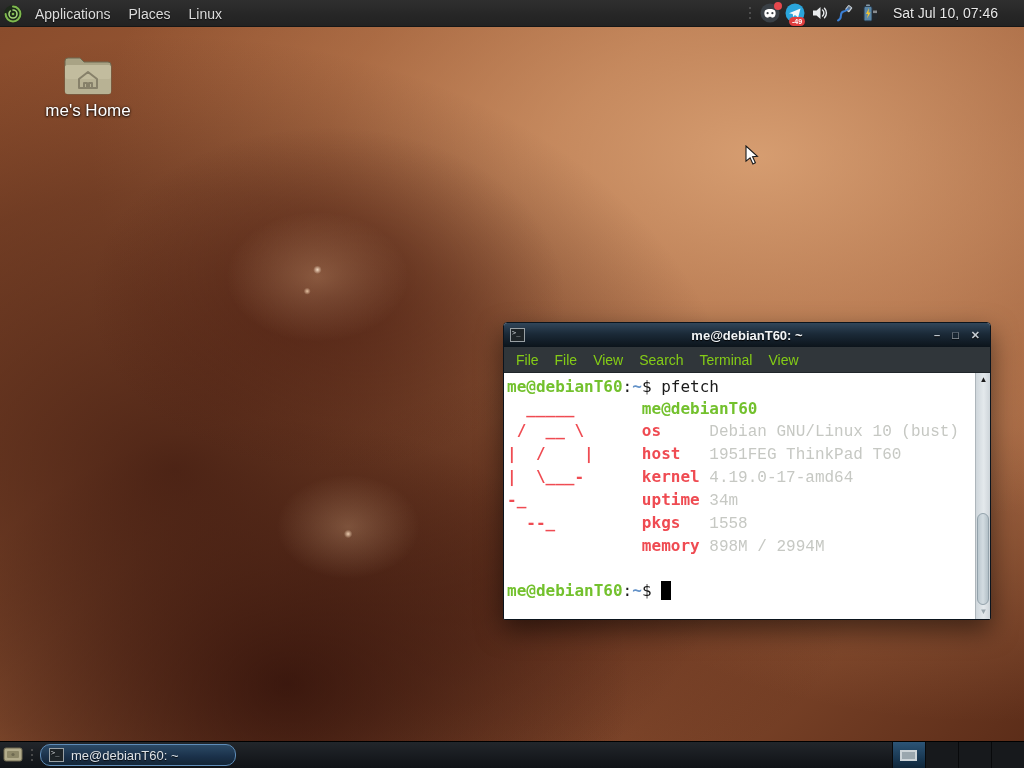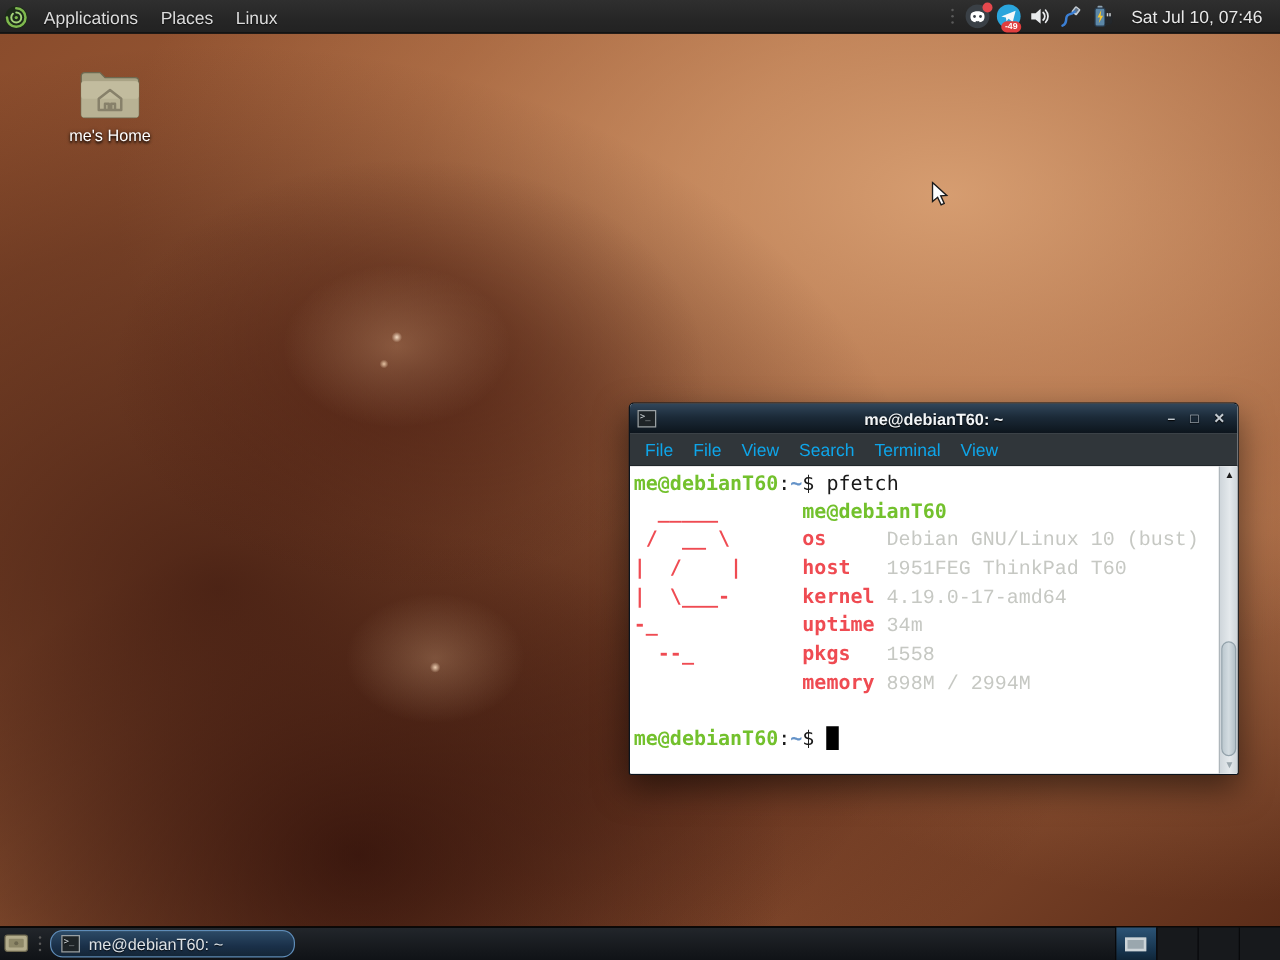--- a/index.html
+++ b/index.html
@@ -19,21 +19,21 @@
     text-shadow:0 1px 1px rgba(0,0,0,.7); cursor:default; }
   .panel-spacer { flex:1; }
   .grip { width:6px; height:18px; margin:0 3px; display:flex; flex-direction:column;
     align-items:center; justify-content:center; gap:3px; }
   .grip i { width:2px; height:2px; border-radius:50%; background:#5a5a5a; display:block; }
   .tray { display:flex; align-items:center; gap:4px; padding-right:6px; }
   .tray-icon { position:relative; width:21px; height:21px; display:flex; align-items:center; justify-content:center; }
   .badge-dot { position:absolute; top:-1px; right:-1px; width:8px; height:8px; border-radius:50%; background:#e5484d; }
   .badge-count { position:absolute; bottom:-2px; left:4px; background:#e03e3e; color:#fff;
     font-size:7px; line-height:9px; padding:0 3px; border-radius:5px; font-weight:bold; }
-  .clock { margin-left:8px; margin-right:8px; color:#e8e8e8; text-shadow:0 1px 1px rgba(0,0,0,.7); white-space:nowrap; }
+  .clock { margin-left:8px; margin-right:20px; color:#e8e8e8; text-shadow:0 1px 1px rgba(0,0,0,.7); white-space:nowrap; }
 
   
   .desktop {
     position:absolute; top:27px; left:0; width:1024px; height:714px; overflow:hidden;
     background-color:#9a5a36;
     background-image:
       radial-gradient(6px 6px at 31% 34%, rgba(255,234,210,.9), transparent 70%),
       radial-gradient(5px 5px at 30% 37%, rgba(255,224,190,.8), transparent 70%),
       radial-gradient(6px 6px at 34% 71%, rgba(255,226,196,.85), transparent 70%),
       radial-gradient(140px 100px at 31% 35%, rgba(255,204,156,.28), transparent 65%),
@@ -45,21 +45,21 @@
       radial-gradient(900px 520px at 74% 18%, rgba(224,168,122,.85), rgba(196,132,88,.4) 48%, transparent 74%),
       radial-gradient(700px 420px at 97% 55%, rgba(205,140,95,.5), transparent 72%),
       radial-gradient(1500px 980px at 52% 42%, rgba(0,0,0,0) 55%, rgba(26,8,4,.55) 96%),
       linear-gradient(135deg, #8a4c2c 0%, #a5653e 38%, #8f5232 68%, #5c2d19 100%);
   }
 
   
   .desktop-icon { position:absolute; left:42px; top:26px; width:92px; text-align:center; }
   .folder-wrap { display:flex; justify-content:center; }
   .desktop-icon .label {
-    margin-top:4px; color:#fff; font-size:13px;
+    margin-top:4px; color:#fff; font-size:17px;
     text-shadow:0 1px 2px rgba(0,0,0,.9), 0 0 3px rgba(0,0,0,.6);
   }
 
   
   .cursor { position:absolute; left:745px; top:118px; z-index:90; }
 
   
   .window {
     position:absolute; left:503px; top:295px; width:488px; height:298px;
     border:1px solid #0b141d; border-radius:4px 4px 2px 2px;
@@ -77,21 +77,21 @@
     color:#cfd5d8; padding:1px 0 0 1px; }
   .titlebar .title {
     position:absolute; left:0; right:0; text-align:center;
     color:#f2f5f7; font-weight:bold; font-size:13px; text-shadow:0 1px 1px #000;
   }
   .win-buttons { margin-left:auto; display:flex; gap:12px; z-index:2; padding-right:4px; }
   .win-btn { color:#c3cad0; font-size:11px; line-height:24px; font-weight:bold;
     text-shadow:0 1px 1px #000; cursor:default; }
   .menubar {
     height:26px; background:#30363a; border-bottom:1px solid #20262a;
-    display:flex; align-items:center; padding-left:4px; color:#0ea5e9; font-size:14px;
+    display:flex; align-items:center; padding-left:4px; color:#84cc16; font-size:14px;
   }
   .menubar .menu-item { padding:0 8px; height:26px; display:flex; align-items:center; }
   .term-content { position:relative; height:246px; background:#fff; overflow:hidden;padding-left:42px; }
   .term-text {
     position:absolute; left:3px; top:3px; right:16px; bottom:0; overflow:hidden;
     font-family:"DejaVu Sans Mono", monospace; font-size:16px; line-height:22px;
     white-space:pre; color:#1a1a1a;
   }
   .t-green { color:#73c12d; } .t-red { color:#ef4b52; } .t-gray { color:#c6c8c3;font-family:Liberation Mono, monospace; }
   .t-blue { color:#6392c8; } .t-black { color:#1a1a1a; }

